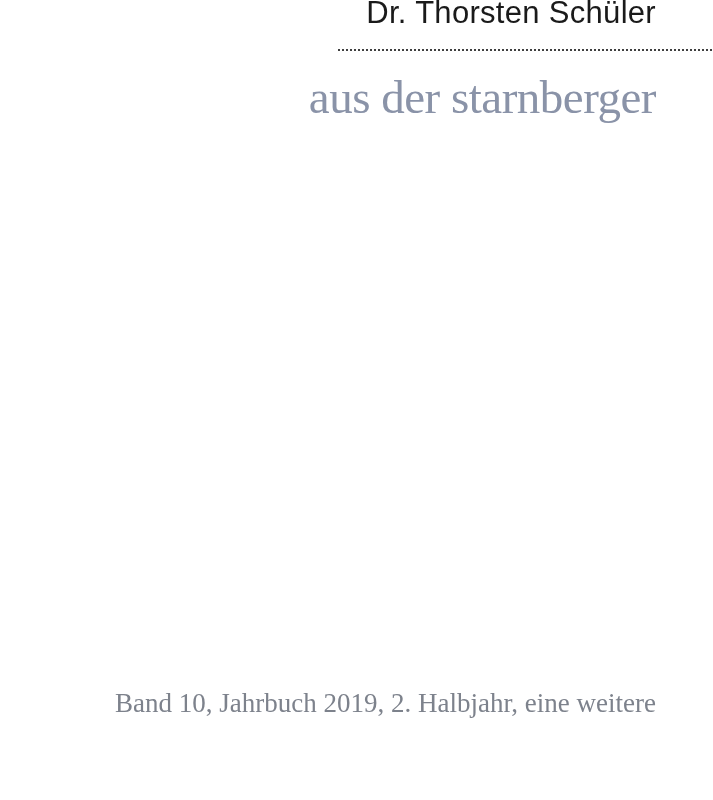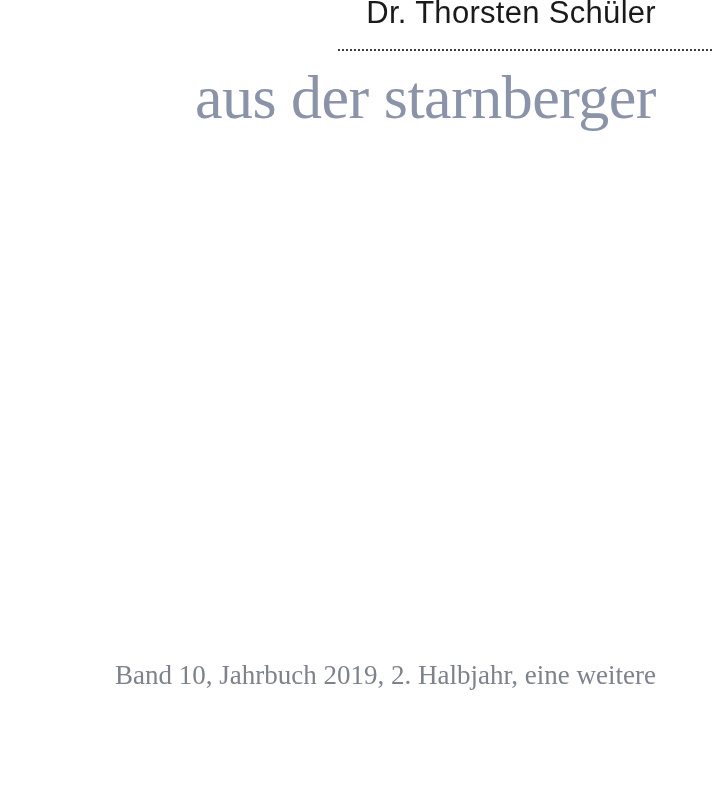--- a/index.html
+++ b/index.html
@@ -40,32 +40,32 @@
   .divider-top { top: 49px; }
   .divider-bottom { top: 791px; }
   .title {
     position: absolute;
     top: 66px;
     right: 57px;
     margin: 0;
     text-align: right;
     font-family: "Liberation Serif", serif;
     font-weight: 400;
-    font-size: 62px;
+    font-size: 47px;
     line-height: 63px;
     color: #8a93a8;
     letter-spacing: -0.5px;
   }
   .title-line {
     display: block;
     white-space: nowrap;
   }
   .subtitle {
     position: absolute;
-    top: 660px;
+    top: 688px;
     right: 57px;
     margin: 0;
     text-align: right;
     font-family: "Liberation Serif", serif;
     font-weight: 400;
     font-size: 27px;
     line-height: 31px;
     color: #7d828c;
   }
   .subtitle-line {

